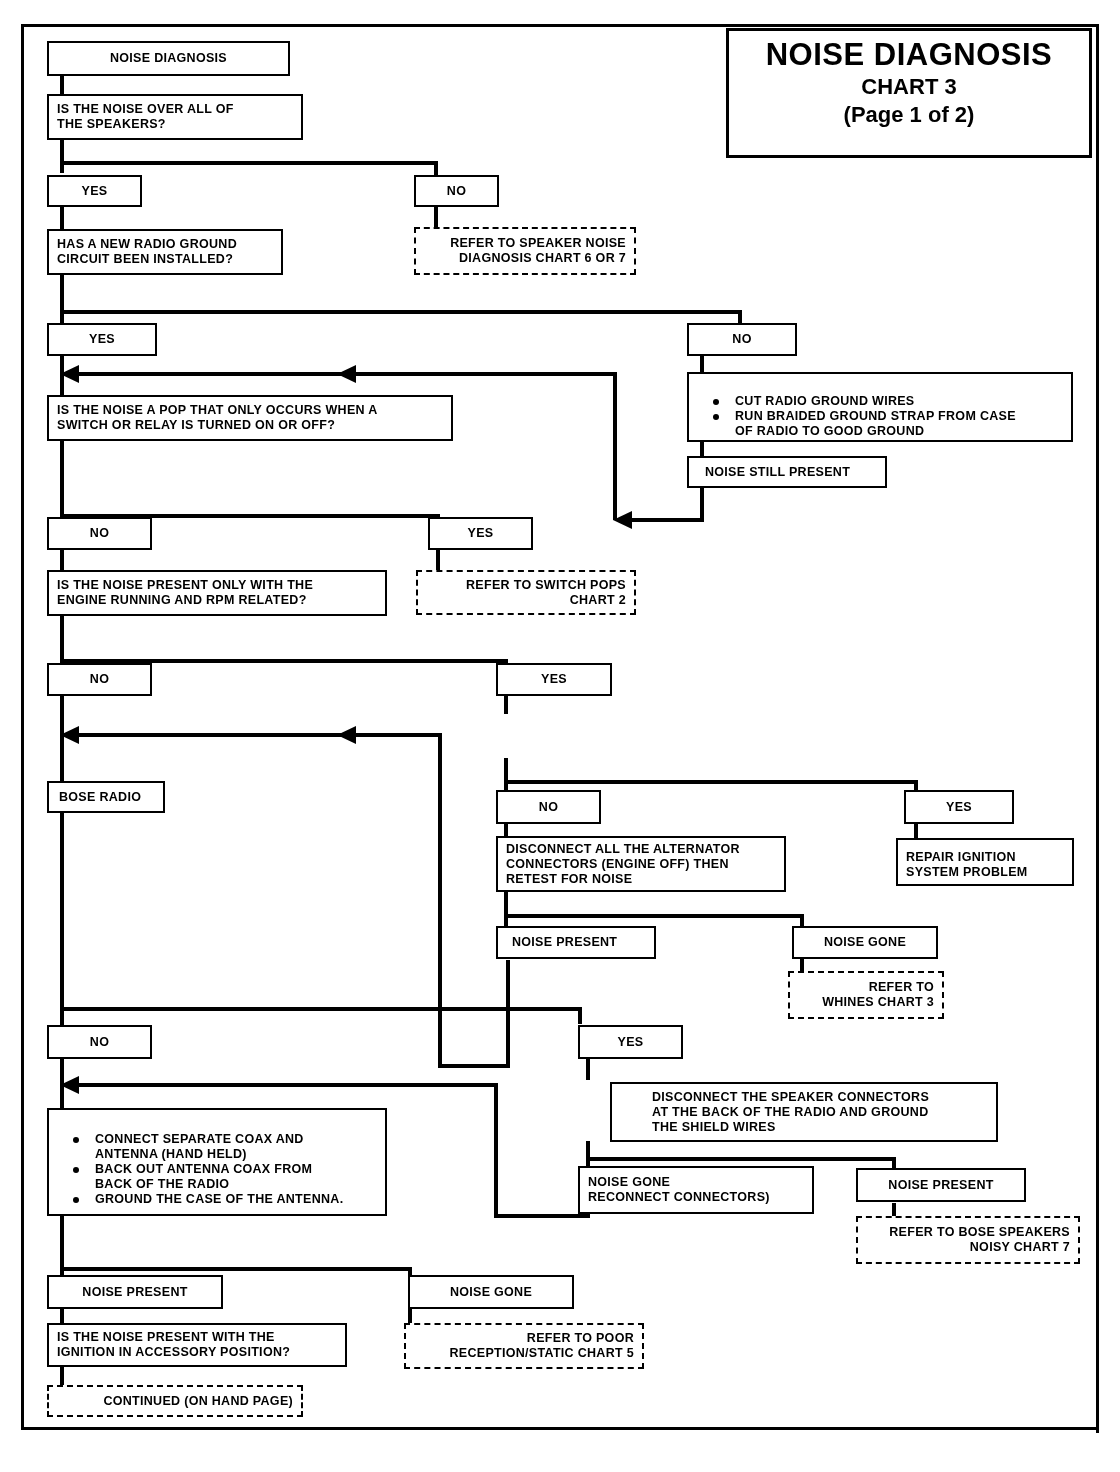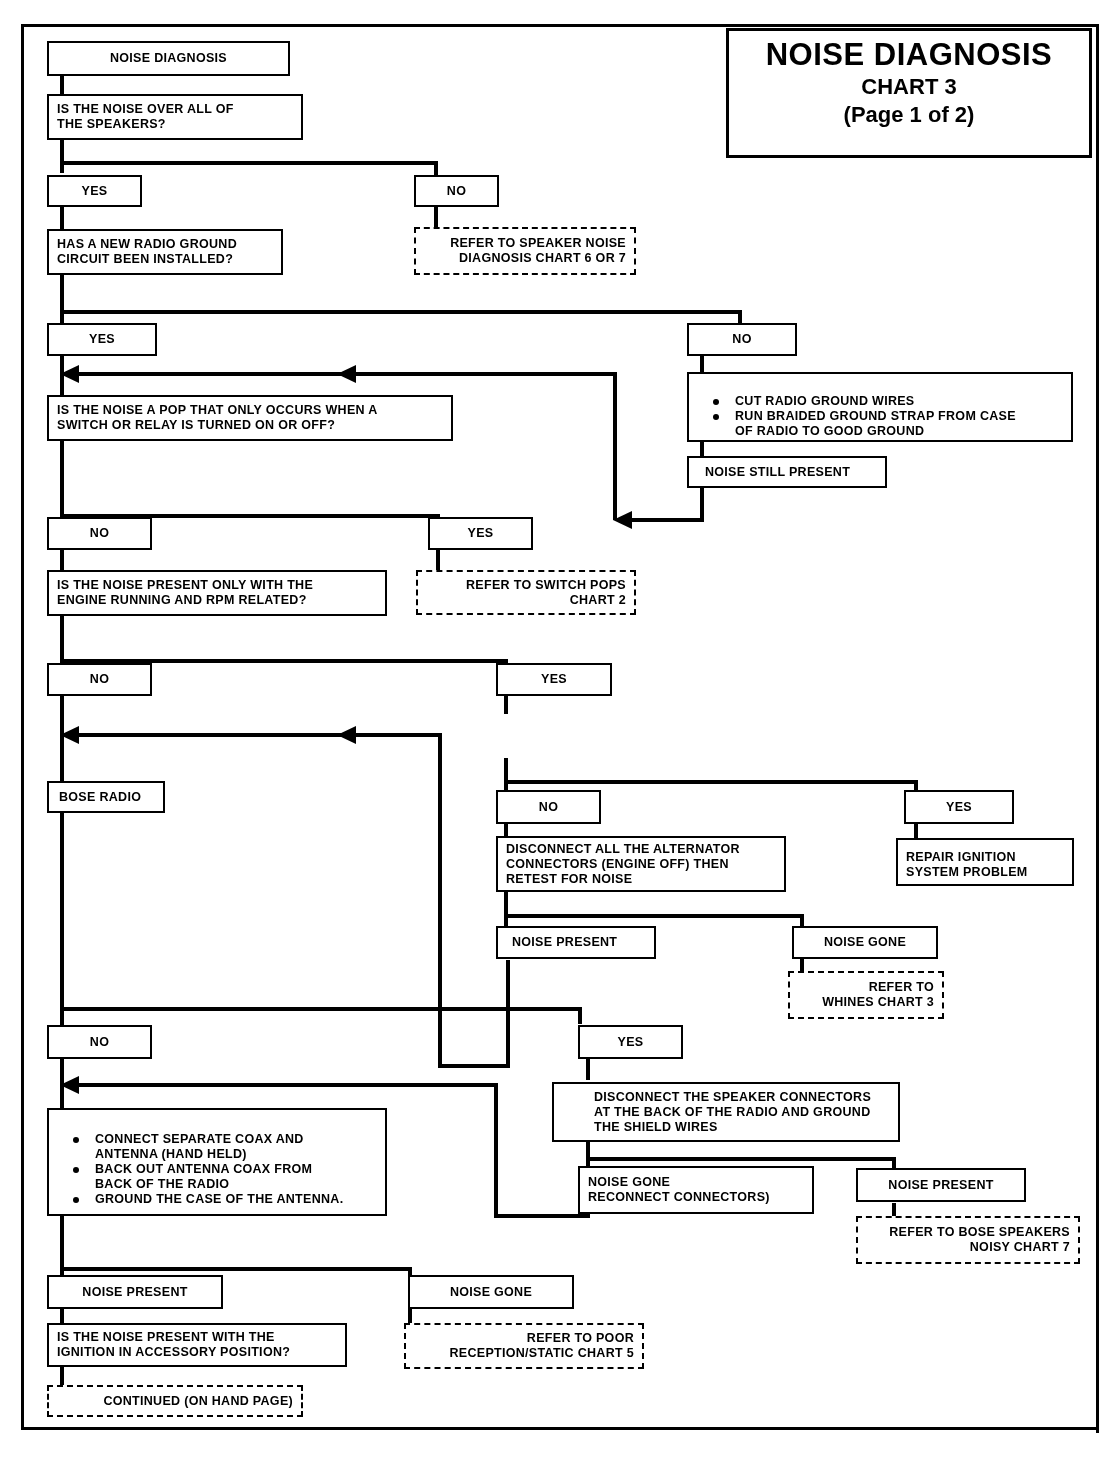--- a/index.html
+++ b/index.html
@@ -273,21 +273,21 @@
   </div>
 
   <div class="bx ctr" style="left:47px;top:1025px;width:105px;height:34px;">
     <span class="ln">NO</span>
   </div>
 
   <div class="bx ctr" style="left:578px;top:1025px;width:105px;height:34px;">
     <span class="ln">YES</span>
   </div>
 
-  <div class="bx lft" style="left:552px;top:1082px;width:348px;height:60px;padding-left:40px;">
+  <div class="bx lft" style="left:610px;top:1082px;width:388px;height:60px;padding-left:40px;">
     <span class="ln">DISCONNECT THE SPEAKER CONNECTORS</span>
     <span class="ln">AT THE BACK OF THE RADIO AND GROUND</span>
     <span class="ln">THE SHIELD WIRES</span>
   </div>
 
   <div class="bx" style="left:47px;top:1108px;width:340px;height:108px;padding:10px 8px;">
     <ul class="bul">
       <li><span class="dot"></span><span>CONNECT SEPARATE COAX AND</span><br><span>ANTENNA (HAND HELD)</span></li>
       <li><span class="dot"></span><span>BACK OUT ANTENNA COAX FROM</span><br><span>BACK OF THE RADIO</span></li>
       <li><span class="dot"></span><span>GROUND THE CASE OF THE ANTENNA.</span></li>

